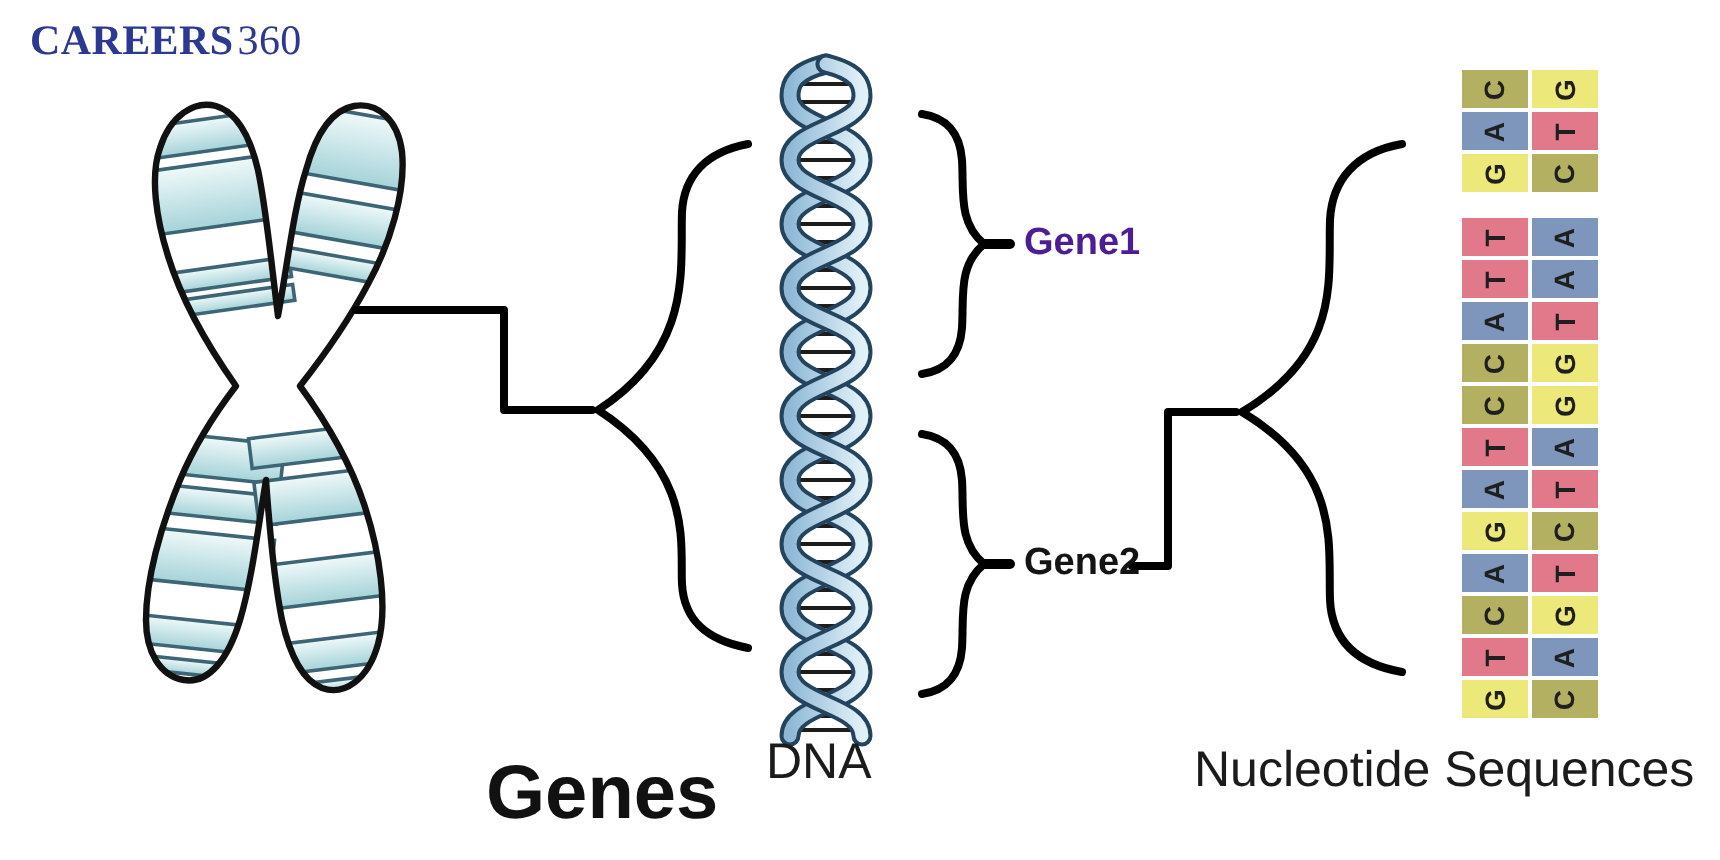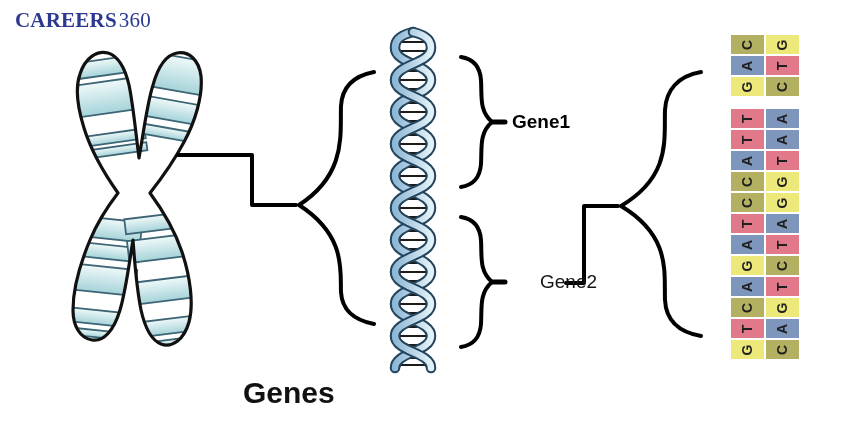--- a/index.html
+++ b/index.html
@@ -9,25 +9,25 @@
   }
   #diagram-svg{position:absolute;left:0;top:0;}
   .abs{position:absolute;}
   
   .logo{left:15px;top:8px;font-size:21px;letter-spacing:.2px;white-space:nowrap;font-family:Liberation Serif, serif;}
   .logo .b1{font-weight:800;}
   .logo .b2{font-weight:400;margin-left:2px;}
   
   .caption{color:#1b1b1b;}
   .lbl-chromosome{left:40px;top:356px;width:190px;text-align:center;font-size:25px;}
-  .lbl-genes{left:243px;top:376px;font-size:30px;font-weight:700;color:#111;}
+  .lbl-genes{left:243px;top:376px;font-size:38px;font-weight:700;color:#111;}
   .lbl-dna{left:383px;top:367px;font-size:25px;}
   .lbl-nucseq{left:597px;top:371px;font-size:25px;}
-  .lbl-gene1{left:512px;top:111px;font-size:19px;font-weight:600;color:#000000;}
-  .lbl-gene2{left:512px;top:271px;font-size:19px;font-weight:400;color:#141414;margin-left:28px;}
+  .lbl-gene1{left:512px;top:111px;font-size:19px;font-weight:600;color:#4c1d95;}
+  .lbl-gene2{left:512px;top:271px;font-size:19px;font-weight:700;color:#141414;}
   
   .nuc-table{left:731px;top:35px;}
   .seq-group{margin-bottom:13px;}
   .seq-row{display:flex;gap:2px;margin-bottom:2px;}
   .base-cell{width:33px;height:19px;display:flex;align-items:center;justify-content:center;}
   .base-cell span{display:block;transform:rotate(-90deg);font-size:14px;font-weight:600;line-height:1;}
 </style>
 </head>
 <body>
 
@@ -112,20 +112,22 @@
       <path d="M 566,283 L 584,283 L 584,206 L 618,206"></path>
       <path d="M 701,72 C 678,76 666,90 665,110 C 664,140 671,176 621,206 C 671,236 664,272 665,300 C 666,320 678,332 701,336"></path>
     </g>
   </svg>
 
   <div class="abs logo" style="color: rgb(43, 57, 144);">
     <span class="b1">CAREERS</span><span class="b2">360</span>
   </div>
 
   <div class="abs caption lbl-genes">Genes</div>
+  <div class="abs caption lbl-dna">DNA</div>
+  <div class="abs caption lbl-nucseq">Nucleotide Sequences</div>
   <div class="abs lbl-gene1">Gene1</div>
   <div class="abs lbl-gene2">Gene2</div>
 
   <div class="abs nuc-table">
       <div class="seq-group">
         <div class="seq-row">
           <div class="base-cell" style="background: rgb(179, 176, 97);">
             <span style="color: rgb(31, 31, 31);">C</span>
           </div>
           <div class="base-cell" style="background: rgb(236, 232, 122);">

